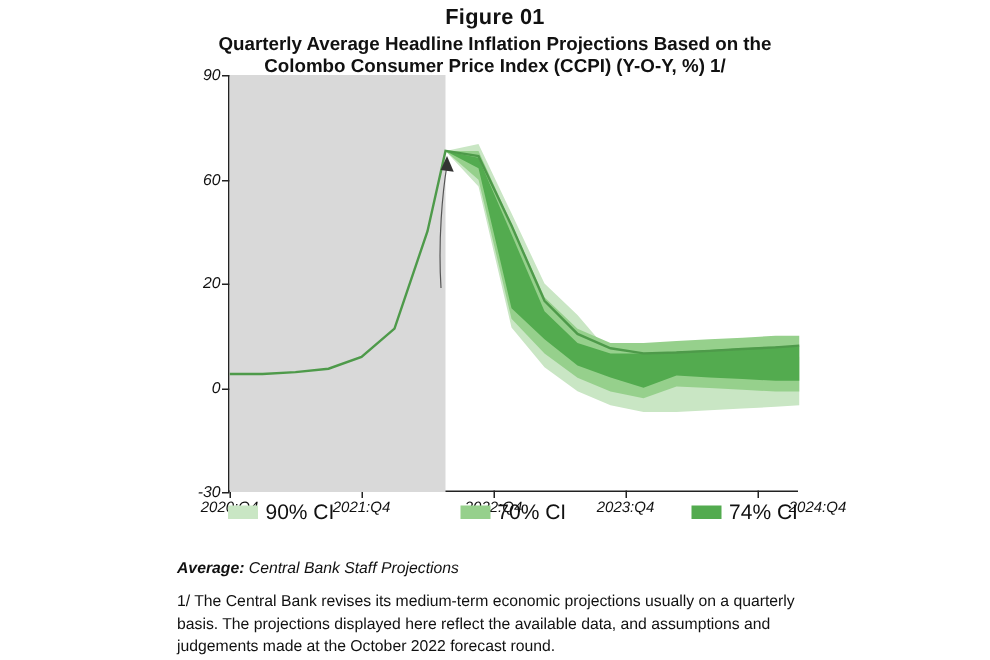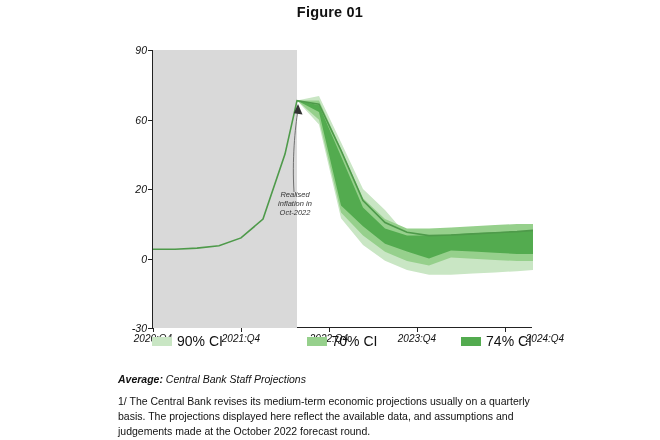--- a/index.html
+++ b/index.html
@@ -146,20 +146,24 @@
     font-size: 10.5px;
     line-height: 15px;
   }
 </style>
 </head>
 <body>
 
 <div class="page">
 
   <div class="fig-label">Figure 01</div>
+  <div class="fig-title">
+    <div>Quarterly Average Headline Inflation Projections Based on the</div>
+    <div>Colombo Consumer Price Index (CCPI) (Y-O-Y, %) 1/</div>
+  </div>
 
   <div class="chart-wrap">
     <div class="plot" id="plot">
 
       <div class="ytickmark" style="top:0px;"></div>
       <div class="ytick" style="top:0px;">90</div>
       <div class="ytickmark" style="top:69.5px;"></div>
       <div class="ytick" style="top:69.5px;">60</div>
       <div class="ytickmark" style="top:139px;"></div>
       <div class="ytick" style="top:139px;">20</div>
@@ -191,25 +195,20 @@
 
         <path fill="#53ab4f" stroke="none" d="M144,50.6 L166,55.2 L188,106.2 L210,157.5 L210,157.5 L232,178.6 L254,185.6 L276,185.6 L298,184.5 L320,183.3 L342,182.2 L364,181.0 L380,181.0
              L380,203.9 L364,203.9 L342,202.7 L320,201.6 L298,200.4 L276,208.5 L254,201.6 L232,193.7 L210,176.2 L188,155.5 L166,62.1 L144,50.6 Z"></path>
 
         <path fill="none" stroke="#4e9a4a" stroke-width="1.6" d="M0,199.3 L22,199.3 L44,198.1 L66,195.8 L88,187.9 L110,169.1 L132,104.1 L144,50.6 L166,54.1 L188,100.4 L210,150.5 L232,172.6 L254,182.2 L276,185.6 L298,185.0 L320,183.9 L342,182.7 L364,181.6 L380,180.4"></path>
 
         <path fill="none" stroke="#555" stroke-width="0.8" d="M141,142 C139,110 142,78 145,60"></path>
         <path fill="#333" stroke="none" d="M145,54 L149.5,64.5 L140.8,63.3 Z"></path>
       </svg>
 
-      <div class="annot" style="left:107px; top:140px;">
-        <div>Realised</div>
-        <div>inflation in</div>
-        <div>Oct-2022</div>
-      </div>
     </div>
   </div>
 
   <div class="legend">
     <div class="legend-item">
       <span class="swatch" style="background:#c9e6c4;"></span>
       <span>90% CI</span>
     </div>
     <div class="legend-item">
       <span class="swatch" style="background:#96d08c;"></span>

